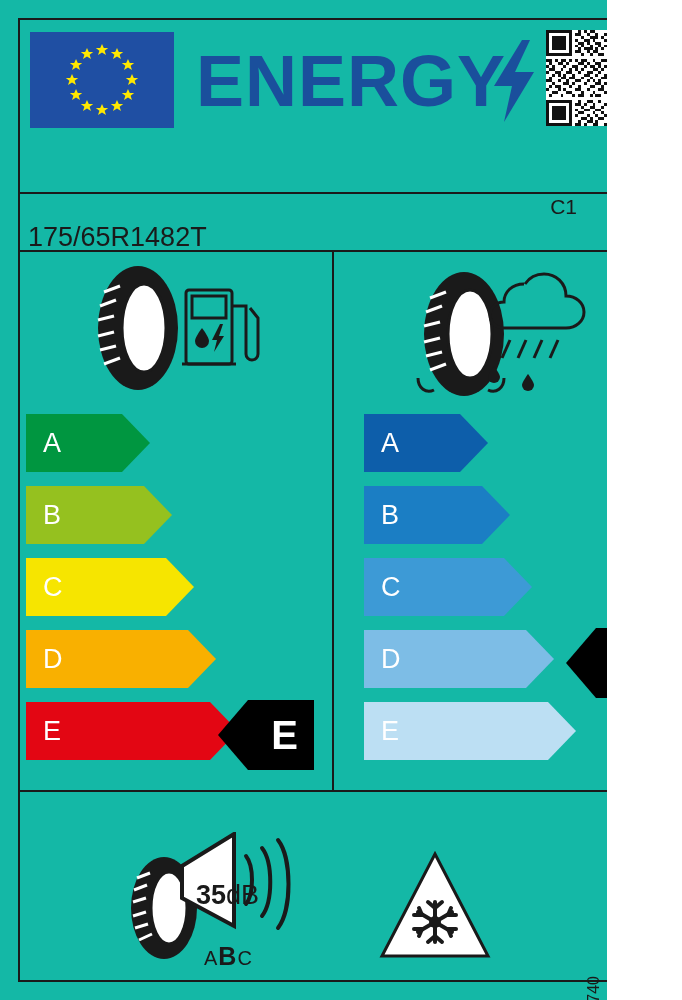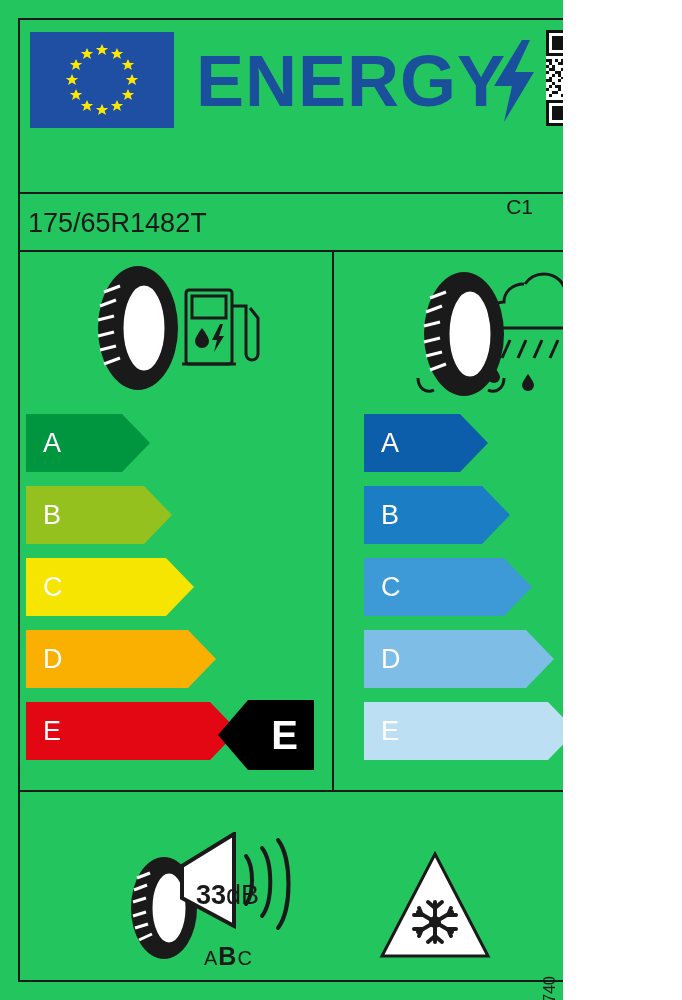--- a/index.html
+++ b/index.html
@@ -6,24 +6,24 @@
     margin: 0;
     padding: 0;
     background: #ffffff;
   }
   body {
     font-family: "Liberation Sans", sans-serif;
     -webkit-font-smoothing: antialiased;
   }
   .label {
     position: relative;
-    width: 563px;
+    width: 607px;
     height: 1000px;
     box-sizing: border-box;
-    background: #22c55e;
+    background: #14b8a6;
     overflow: hidden;
   }
   .frame {
     position: absolute;
     left: 18px;
     top: 18px;
     width: 628px;
     height: 964px;
     border: 2px solid #1a1a1a;
     box-sizing: border-box;
@@ -83,21 +83,21 @@
     height: 2px;
     background: #1a1a1a;
   }
   .rule-1 { top: 192px; }
   .rule-2 { top: 250px; }
   .rule-3 { top: 790px; }
 
   .tyre-size {
     position: absolute;
     left: 28px;
-    top: 208px;
+    top: 222px;
     font-size: 27px;
     color: #1a1a1a;
     text-align: right;
   }
   .tyre-class {
     position: absolute;
     right: 30px;
     top: 195px;
     font-size: 21px;
     color: #1a1a1a;
@@ -668,21 +668,21 @@
         <polygon points="58,34 110,2 110,94 58,66" fill="#ffffff" stroke="#1a1a1a" stroke-width="4"></polygon>
         <g fill="none" stroke="#1a1a1a" stroke-width="4" stroke-linecap="round">
           <path d="M122 24 c8 10 8 38 0 48"></path>
           <path d="M138 16 c11 14 11 54 0 68"></path>
           <path d="M154 8 c14 18 14 70 0 88"></path>
         </g>
       </g>
     </svg>
   </div>
   <div class="noise-db">
-    <span>33</span><span class="unit">dB</span>
+    <span>35</span><span class="unit">dB</span>
   </div>
   <div class="noise-classes">
     <span>A</span><span class="sel">B</span><span>C</span>
   </div>
 
   <div class="snow-block">
     <svg width="118" height="118" viewBox="0 0 118 118">
       <polygon points="59,8 112,110 6,110" fill="#ffffff" stroke="#1a1a1a" stroke-width="3"></polygon>
       <g stroke="#1a1a1a" stroke-width="4" stroke-linecap="round">
         <path d="M59 56 L59 96"></path>

